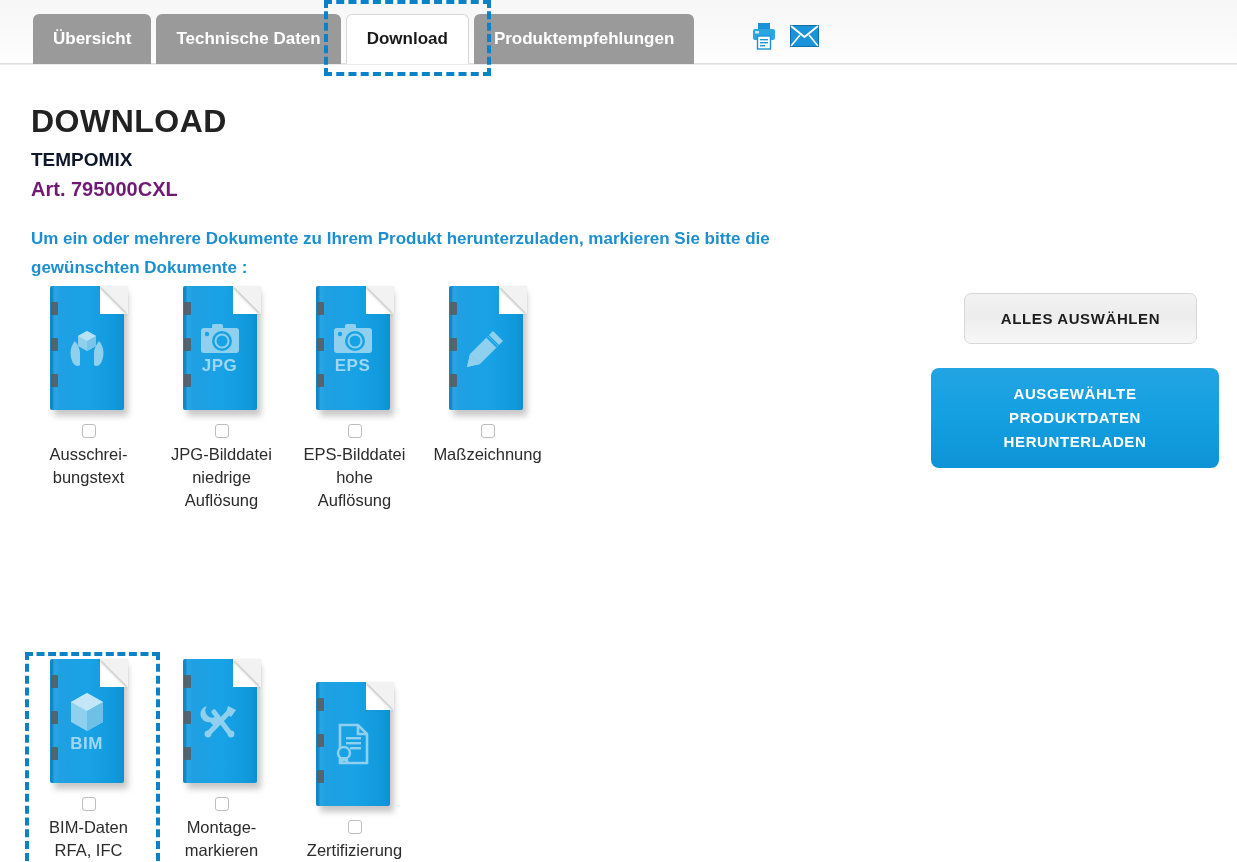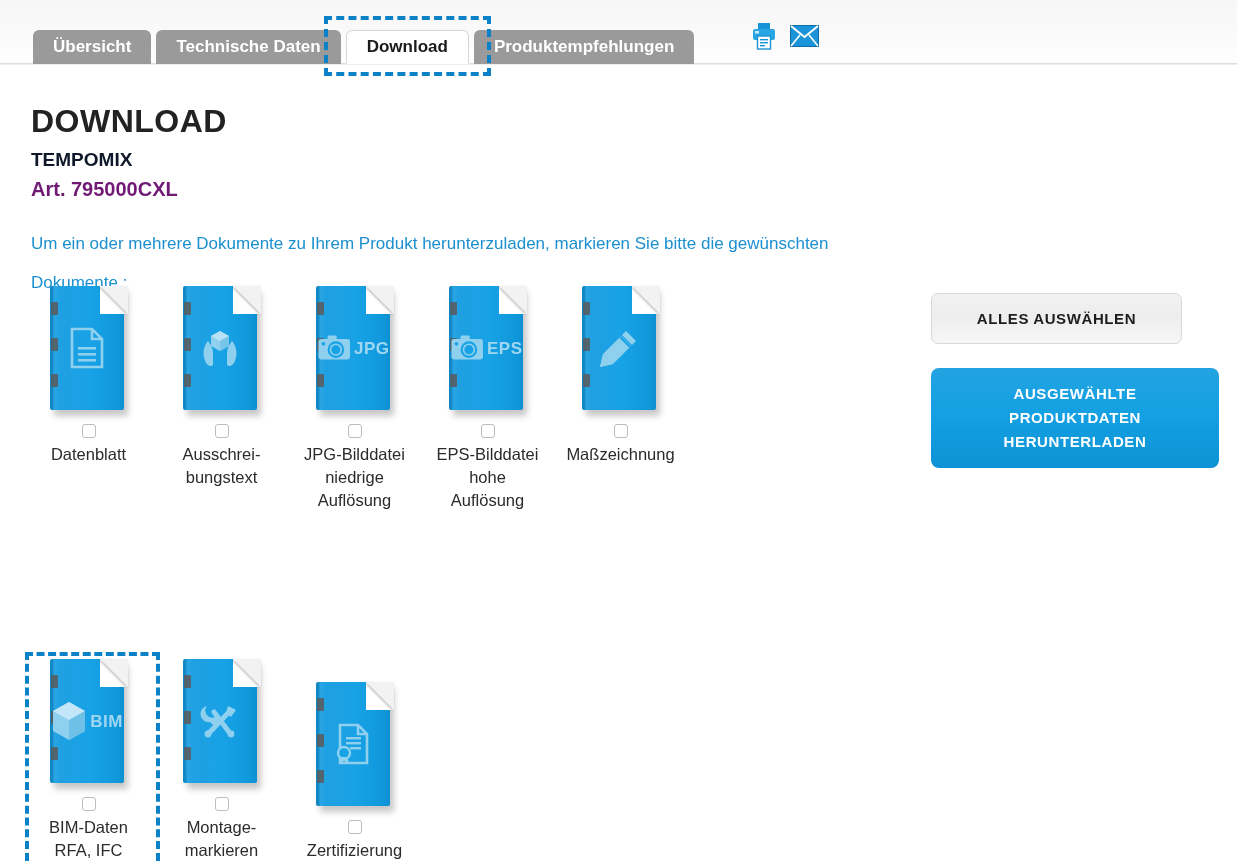--- a/index.html
+++ b/index.html
@@ -34,21 +34,21 @@
     background: linear-gradient(to bottom, #d9d9d9 0%, #e8e8e8 60%, #f4f4f4 100%);
   }
   .tabs {
     position: absolute;
     left: 33px; top: 14px;
     display: flex;
     align-items: flex-end;
     height: 50px;
   }
   .tab {
-    height: 34px;
+    height: 50px;
     display: flex;
     align-items: center;
     justify-content: center;
     padding: 2px 20px;
     background: #9a9a9a;
     color: #ffffff;
     font-size: 17px;
     font-weight: bold;
     border-radius: 6px 6px 0 0;
     margin-right: 5px;
@@ -118,23 +118,23 @@
     font-size: 20px;
     font-weight: bold;
     color: #701a75;
   }
 
   .instructions {
     position: absolute;
     left: 31px; top: 156px;
     width: 850px;
     font-size: 17px;
-    font-weight: normal;
+    font-weight: bold;
     color: #1b8fcf;
-    line-height: 39px;
+    line-height: 29px;
   }
 
   
   .doc-grid {
     position: absolute;
     left: 22px;
     top: 218px;
     width: 840px;
   }
   .doc-row {
@@ -216,21 +216,21 @@
     border-left: 28px solid transparent;
     border-top: 28px solid #f2f2f2;
     filter: drop-shadow(-1px 1px 1px rgba(0,0,0,0.25));
   }
 
   .fileicon .glyph {
     position: absolute;
     left: 0; top: 0;
     width: 74px; height: 124px;
     display: flex;
-    flex-direction: row;
+    flex-direction: column;
     align-items: center;
     justify-content: center;
     gap: 2px;
   }
   .fileicon .glyph svg { display: block; }
   .fileicon .ext {
     color: #9fd6f2;
     font-size: 17px;
     font-weight: bold;
     letter-spacing: 0.5px;
@@ -255,22 +255,23 @@
   }
 
   
   .side-actions {
     position: absolute;
     left: 931px;
     top: 225px;
     width: 288px;
   }
   .btn-select-all {
-    width: 251px;
+    width: 233px;
     height: 51px;
+    margin-left: 33px;
     background: linear-gradient(to bottom, #f2f2f2 0%, #ededed 45%, #f7f7f7 100%);
     border: 1px solid #d8d8d8;
     border-radius: 7px;
     color: #1d1d1d;
     font-size: 15px;
     font-weight: bold;
     letter-spacing: 0.6px;
     display: flex;
     align-items: center;
     justify-content: center;
@@ -341,43 +342,20 @@
 
     <div class="page-title">DOWNLOAD</div>
     <div class="product-name">TEMPOMIX</div>
     <div class="art-no">Art. 795000CXL</div>
     <div class="instructions">Um ein oder mehrere Dokumente zu Ihrem Produkt herunterzuladen, markieren Sie bitte die gewünschten Dokumente :</div>
 
     <div class="doc-grid">
 
       <div class="doc-row row1">
 
-        <div class="doc-item">
-          <div class="fileicon">
-            <div class="shadow"></div>
-            <div class="body">
-              <div class="ring r1"></div>
-                <div class="ring r2"></div>
-                <div class="ring r3"></div>
-            </div>
-            <div class="fold-bg"></div>
-              <div class="fold"></div>
-            <div class="glyph">
-              <svg width="34" height="42" viewBox="0 0 34 42">
-                <path d="M2 2 h20 l10 10 v28 h-30 z" fill="none" stroke="#8fd0ef" stroke-width="2.6"></path>
-                <path d="M22 2 v10 h10" fill="none" stroke="#8fd0ef" stroke-width="2.6"></path>
-                <rect x="8" y="20" width="18" height="2.6" fill="#8fd0ef"></rect>
-                <rect x="8" y="26" width="18" height="2.6" fill="#8fd0ef"></rect>
-                <rect x="8" y="32" width="18" height="2.6" fill="#8fd0ef"></rect>
-              </svg>
-            </div>
-          </div>
-          <div class="chk"></div>
-          <div class="doc-label">Datenblatt</div>
-        </div>
 
         <div class="doc-item">
           <div class="fileicon">
             <div class="shadow"></div>
             <div class="body">
               <div class="ring r1"></div>
                 <div class="ring r2"></div>
                 <div class="ring r3"></div>
             </div>
             <div class="fold-bg"></div>

